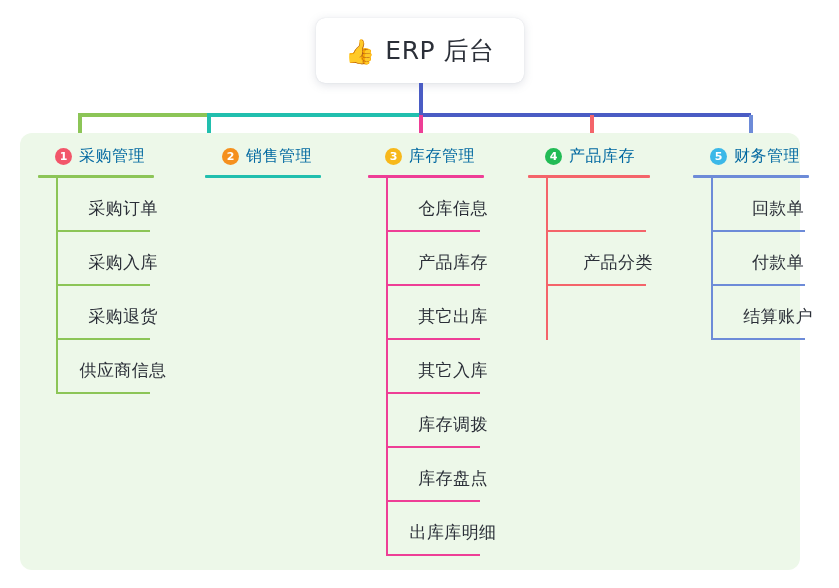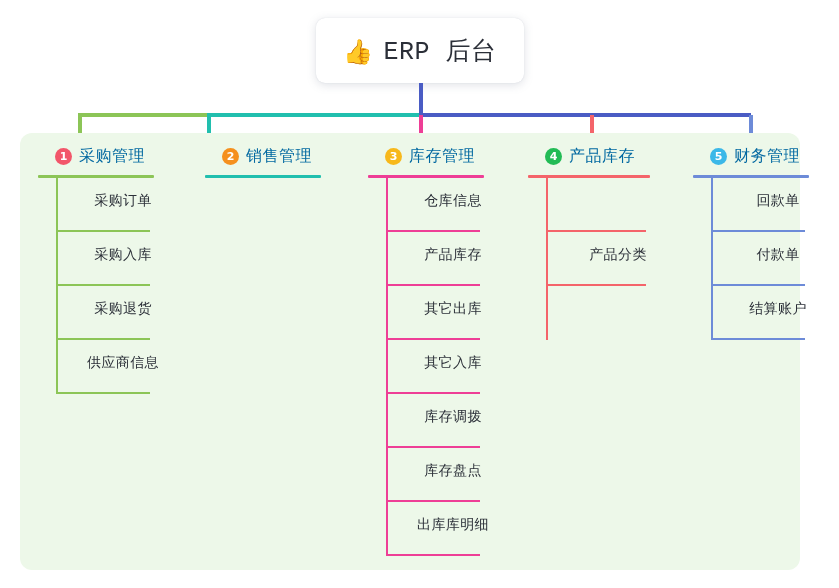--- a/index.html
+++ b/index.html
@@ -36,21 +36,20 @@
     font-size: 24px;
     line-height: 1;
     display: inline-block;
     transform: translateY(1px);
   }
   #root-card .root-title {
     font-size: 25px;
     color: #2b2f38;
     letter-spacing: 0.5px;
     white-space: nowrap;
-    font-family: Liberation Mono, monospace;
   }
 
   
   #trunk {
     position: absolute;
     left: 419px;
     top: 83px;
     width: 4px;
     height: 31px;
     background: #4a5cc4;
@@ -130,24 +129,24 @@
   }
   .item {
     position: relative;
     height: 54px;
     box-sizing: border-box;
     display: flex;
     align-items: flex-end;
     justify-content: center;
   }
   .item-label {
-    font-size: 14px;
+    font-size: 17px;
     color: #2b2f38;
     white-space: nowrap;
-    padding-bottom: 22px;
+    padding-bottom: 12px;
     letter-spacing: 0.4px;
   }
   .item-rule {
     position: absolute;
     left: 0;
     bottom: 0;
     height: 2px;
   }
 </style>
 </head>

